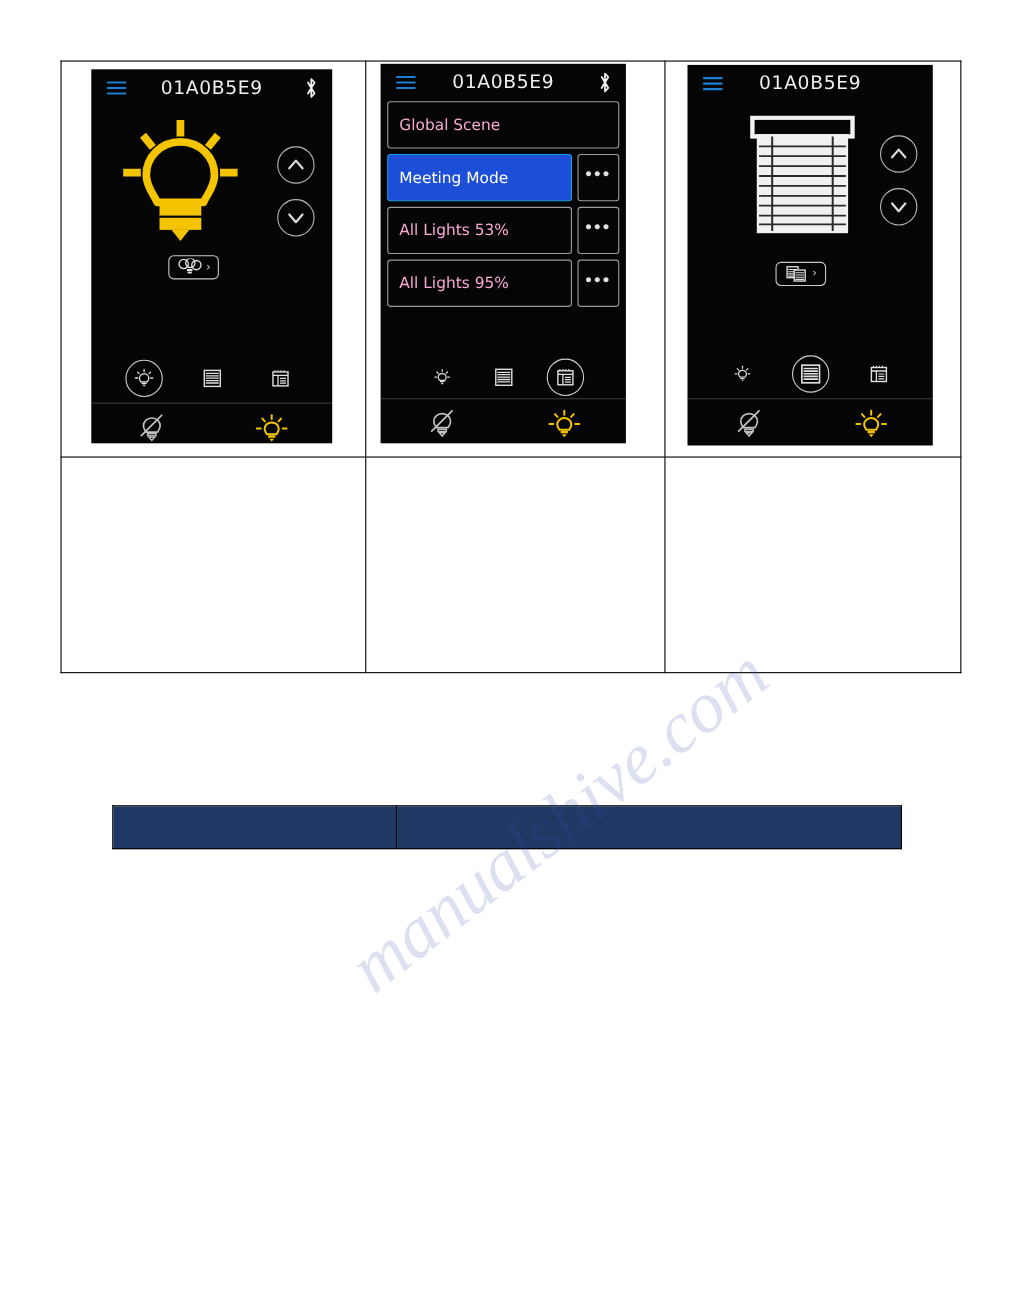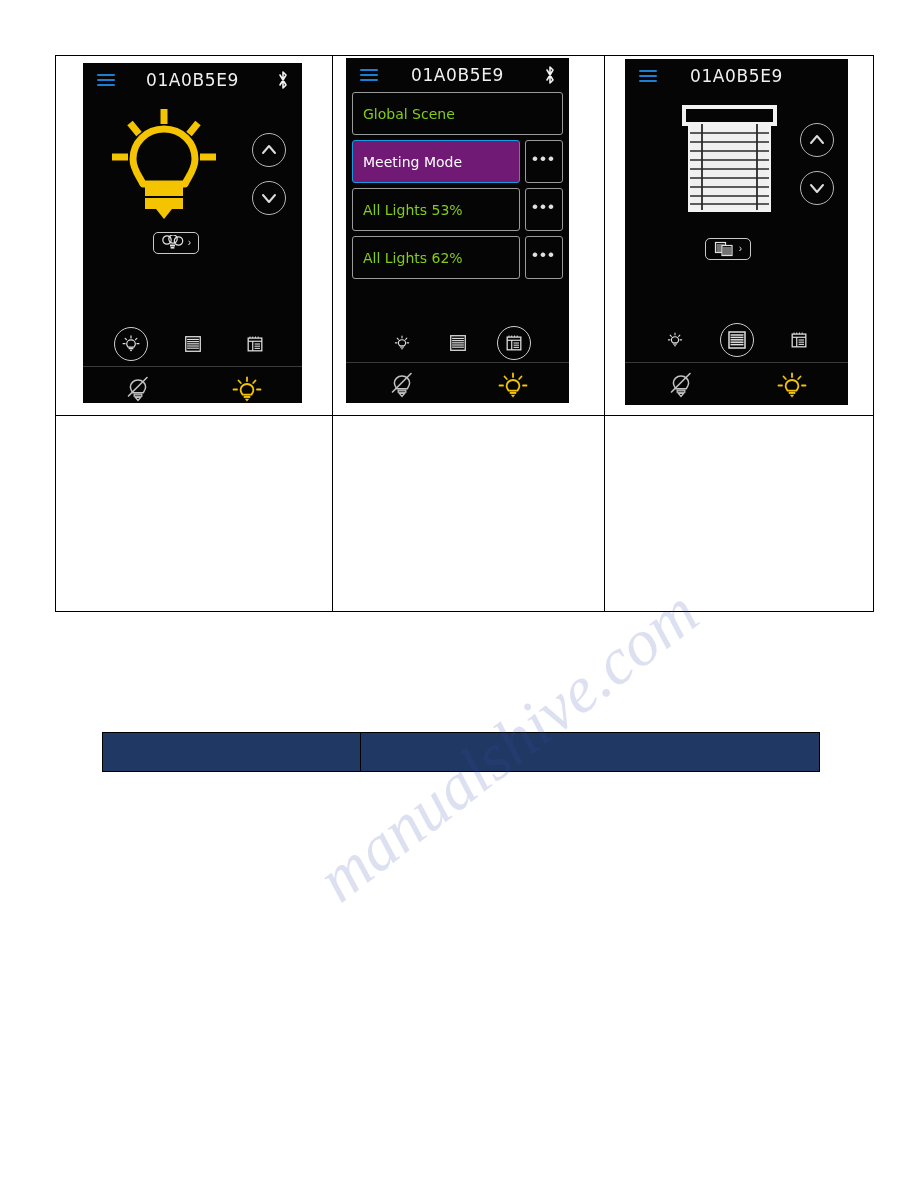--- a/index.html
+++ b/index.html
@@ -183,26 +183,26 @@
   }
   .scene-main {
     flex: 1;
     border: 1px solid #9b9b9b;
     border-radius: 3px;
     box-sizing: border-box;
     display: flex;
     align-items: center;
     padding-left: 10px;
     font-size: 14px;
-    color: #84cc16;
+    color: #f9a8d4;
     background: #050505;
     font-family: "DejaVu Sans", sans-serif;
   }
   .scene-main.selected {
-    background: #701a75;
+    background: #1d4ed8;
     border-color: #139ce0;
     color: #ffffff;
   }
   .scene-more {
     width: 38px;
     border: 1px solid #9b9b9b;
     border-radius: 3px;
     box-sizing: border-box;
     display: flex;
     align-items: center;
@@ -441,21 +441,21 @@
                 <div class="scene-main selected">Meeting Mode</div>
                 <div class="scene-more">•••</div>
               </div>
 
               <div class="scene-row">
                 <div class="scene-main">All Lights 53%</div>
                 <div class="scene-more">•••</div>
               </div>
 
               <div class="scene-row">
-                <div class="scene-main">All Lights 62%</div>
+                <div class="scene-main">All Lights 95%</div>
                 <div class="scene-more">•••</div>
               </div>
 
             </div>
           </div>
 
           <div class="tab-row tab-row-2">
             <div class="tab-item">
               <svg width="20" height="20" viewBox="0 0 24 24">
                 <path d="M12 8 C9.5 8 7.7 9.8 7.7 12 C7.7 13.5 8.6 14.4 9.1 15.3 L14.9 15.3 C15.4 14.4 16.3 13.5 16.3 12 C16.3 9.8 14.5 8 12 8 Z" fill="none" stroke="#e0e0e0" stroke-width="1.3"></path>

